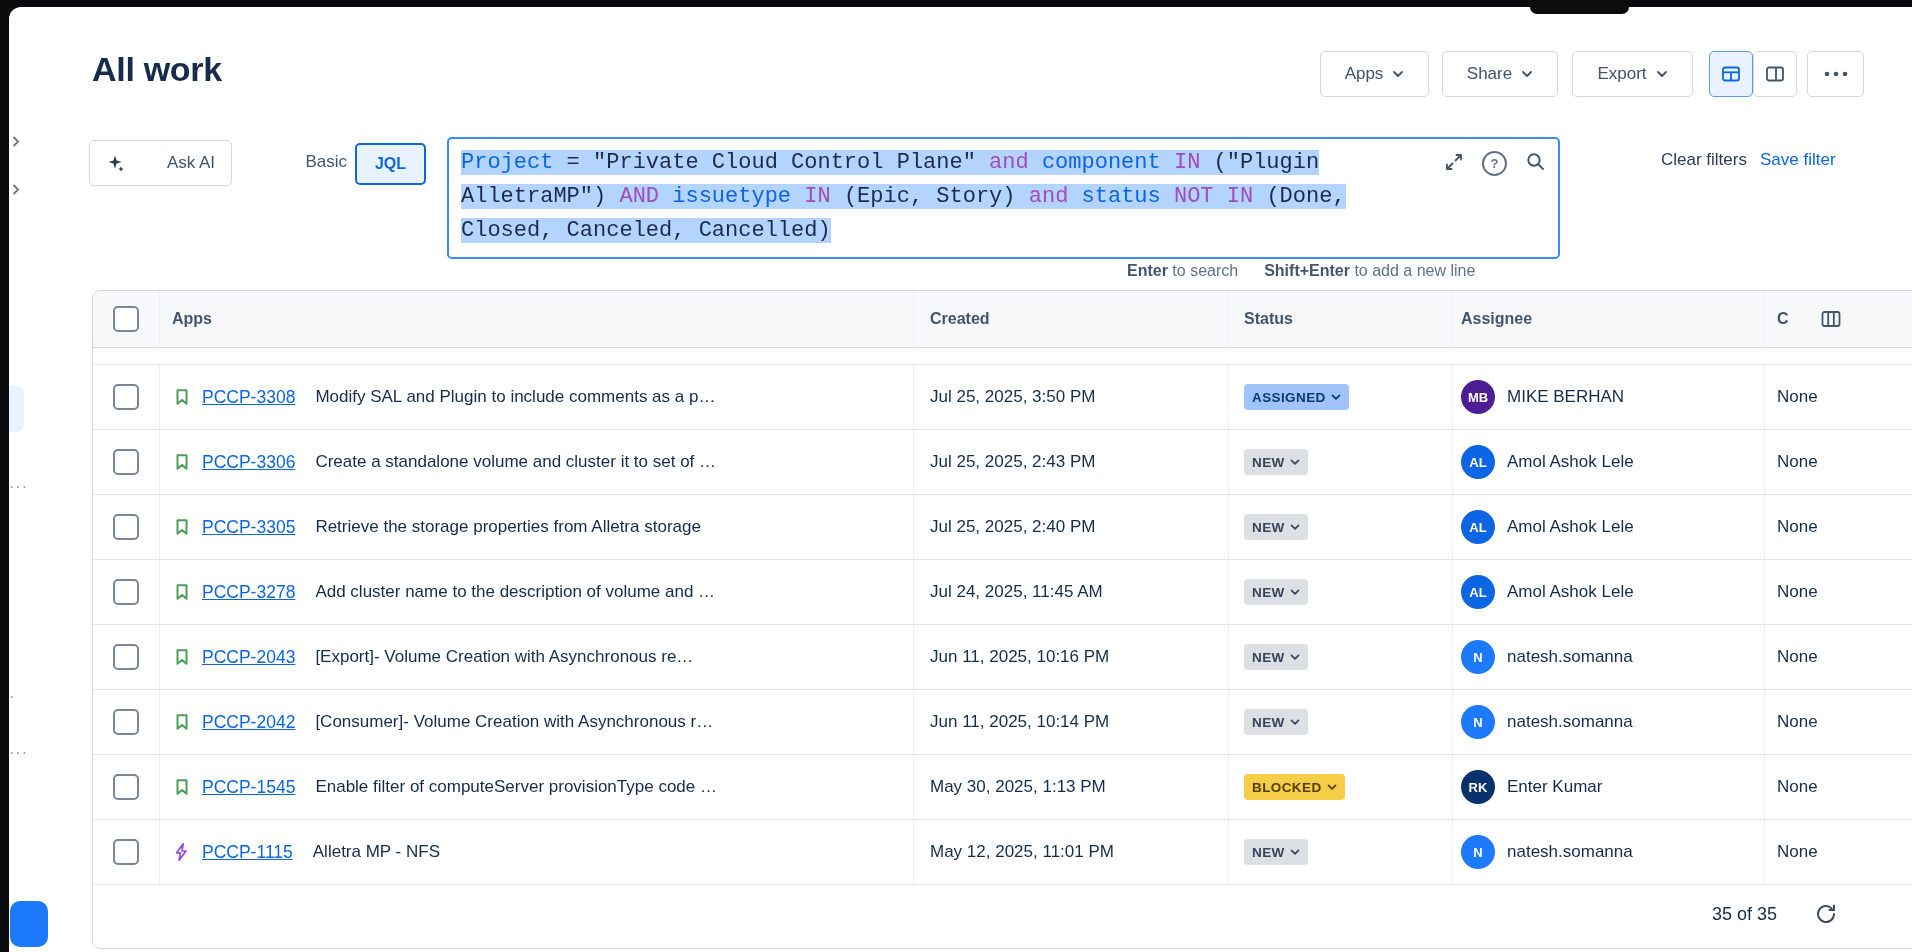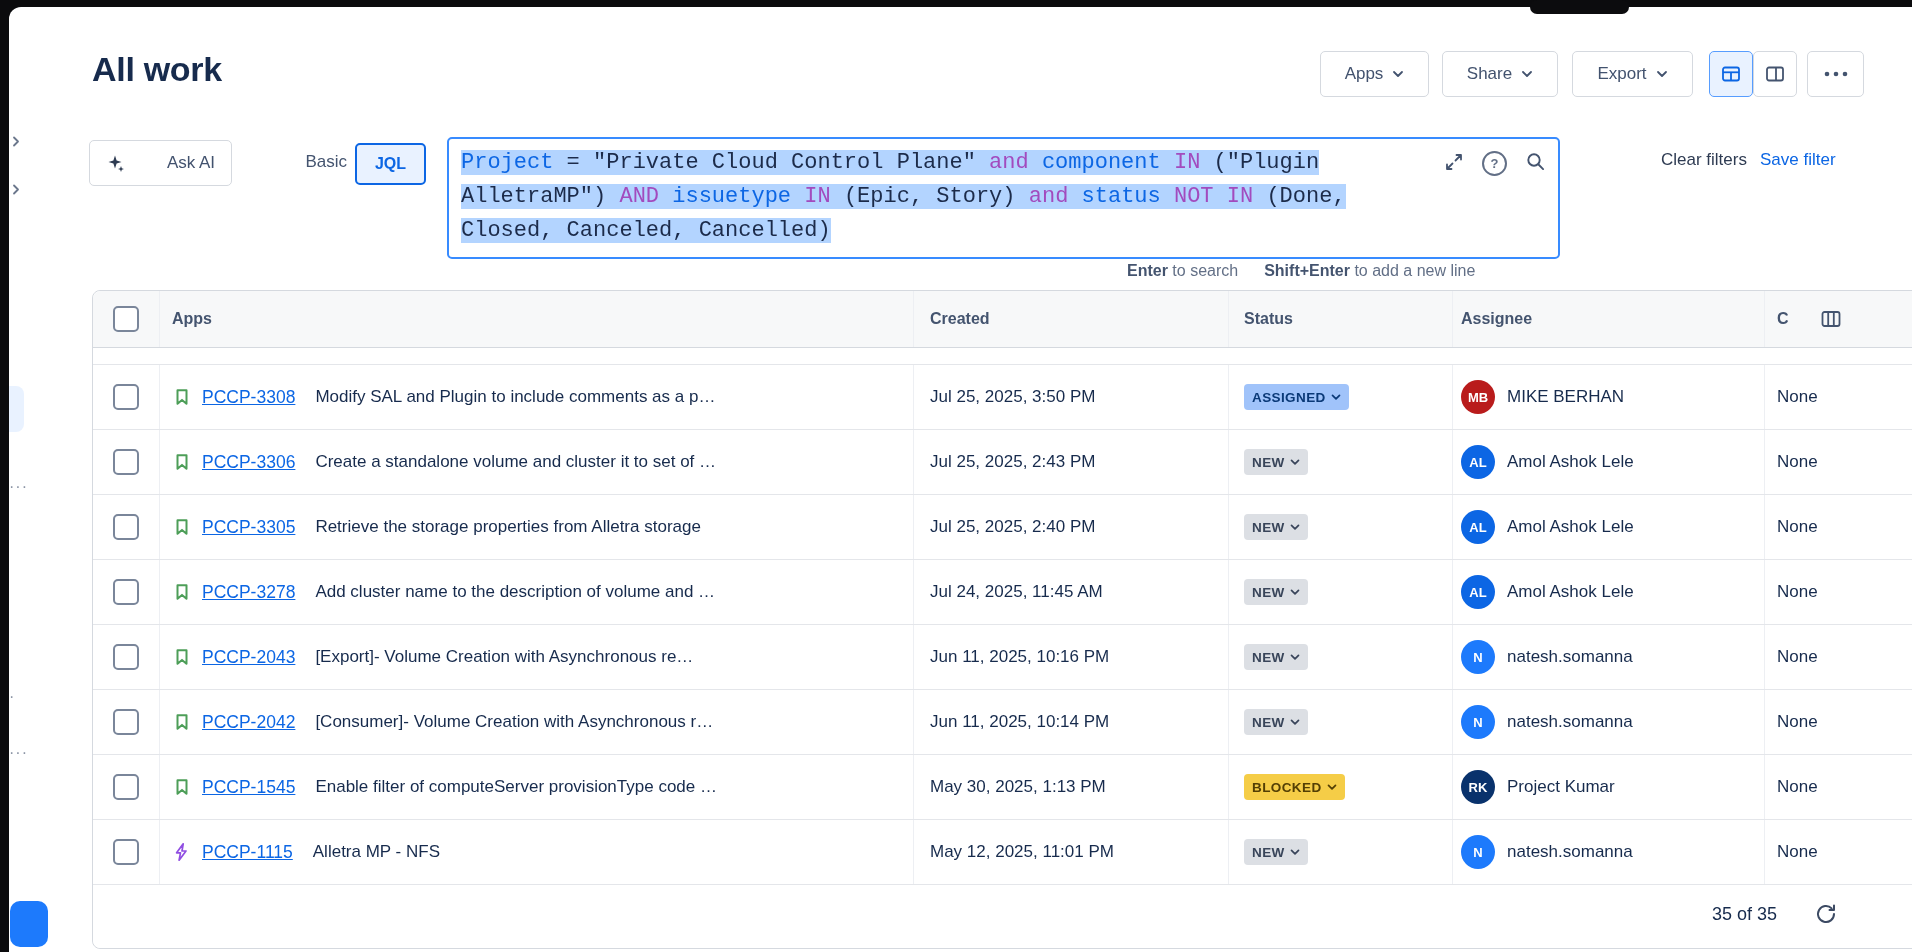--- a/index.html
+++ b/index.html
@@ -244,21 +244,21 @@
         </div>
       <div class="cell c-status">
           <span class="badge" style="background-color: rgb(160, 195, 250); color: rgb(10, 57, 119);">
             <span>ASSIGNED</span>
             <svg width="10" height="7">
               <use href="#i-chev"></use>
             </svg>
           </span>
         </div>
       <div class="cell c-assignee">
-          <span class="avatar" style="background-color: #b91c1c;">MB</span>
+          <span class="avatar" style="background-color: #4c1d95;">MB</span>
           <span class="aname">MIKE BERHAN</span>
         </div>
       <div class="cell c-comp">
           <span>None</span>
         </div>
     </div>
 
     <div class="grid trow">
       <div class="cell c-cb">
           <span class="cb"></span>
@@ -443,21 +443,21 @@
       <div class="cell c-status">
           <span class="badge" style="background-color: rgb(245, 205, 71); color: rgb(83, 63, 4);">
             <span>BLOCKED</span>
             <svg width="10" height="7">
               <use href="#i-chev"></use>
             </svg>
           </span>
         </div>
       <div class="cell c-assignee">
           <span class="avatar" style="background-color: rgb(9, 50, 108);">RK</span>
-          <span class="aname">Project Kumar</span>
+          <span class="aname">Enter Kumar</span>
         </div>
       <div class="cell c-comp">
           <span>None</span>
         </div>
     </div>
 
     <div class="grid trow">
       <div class="cell c-cb">
           <span class="cb"></span>
         </div>

